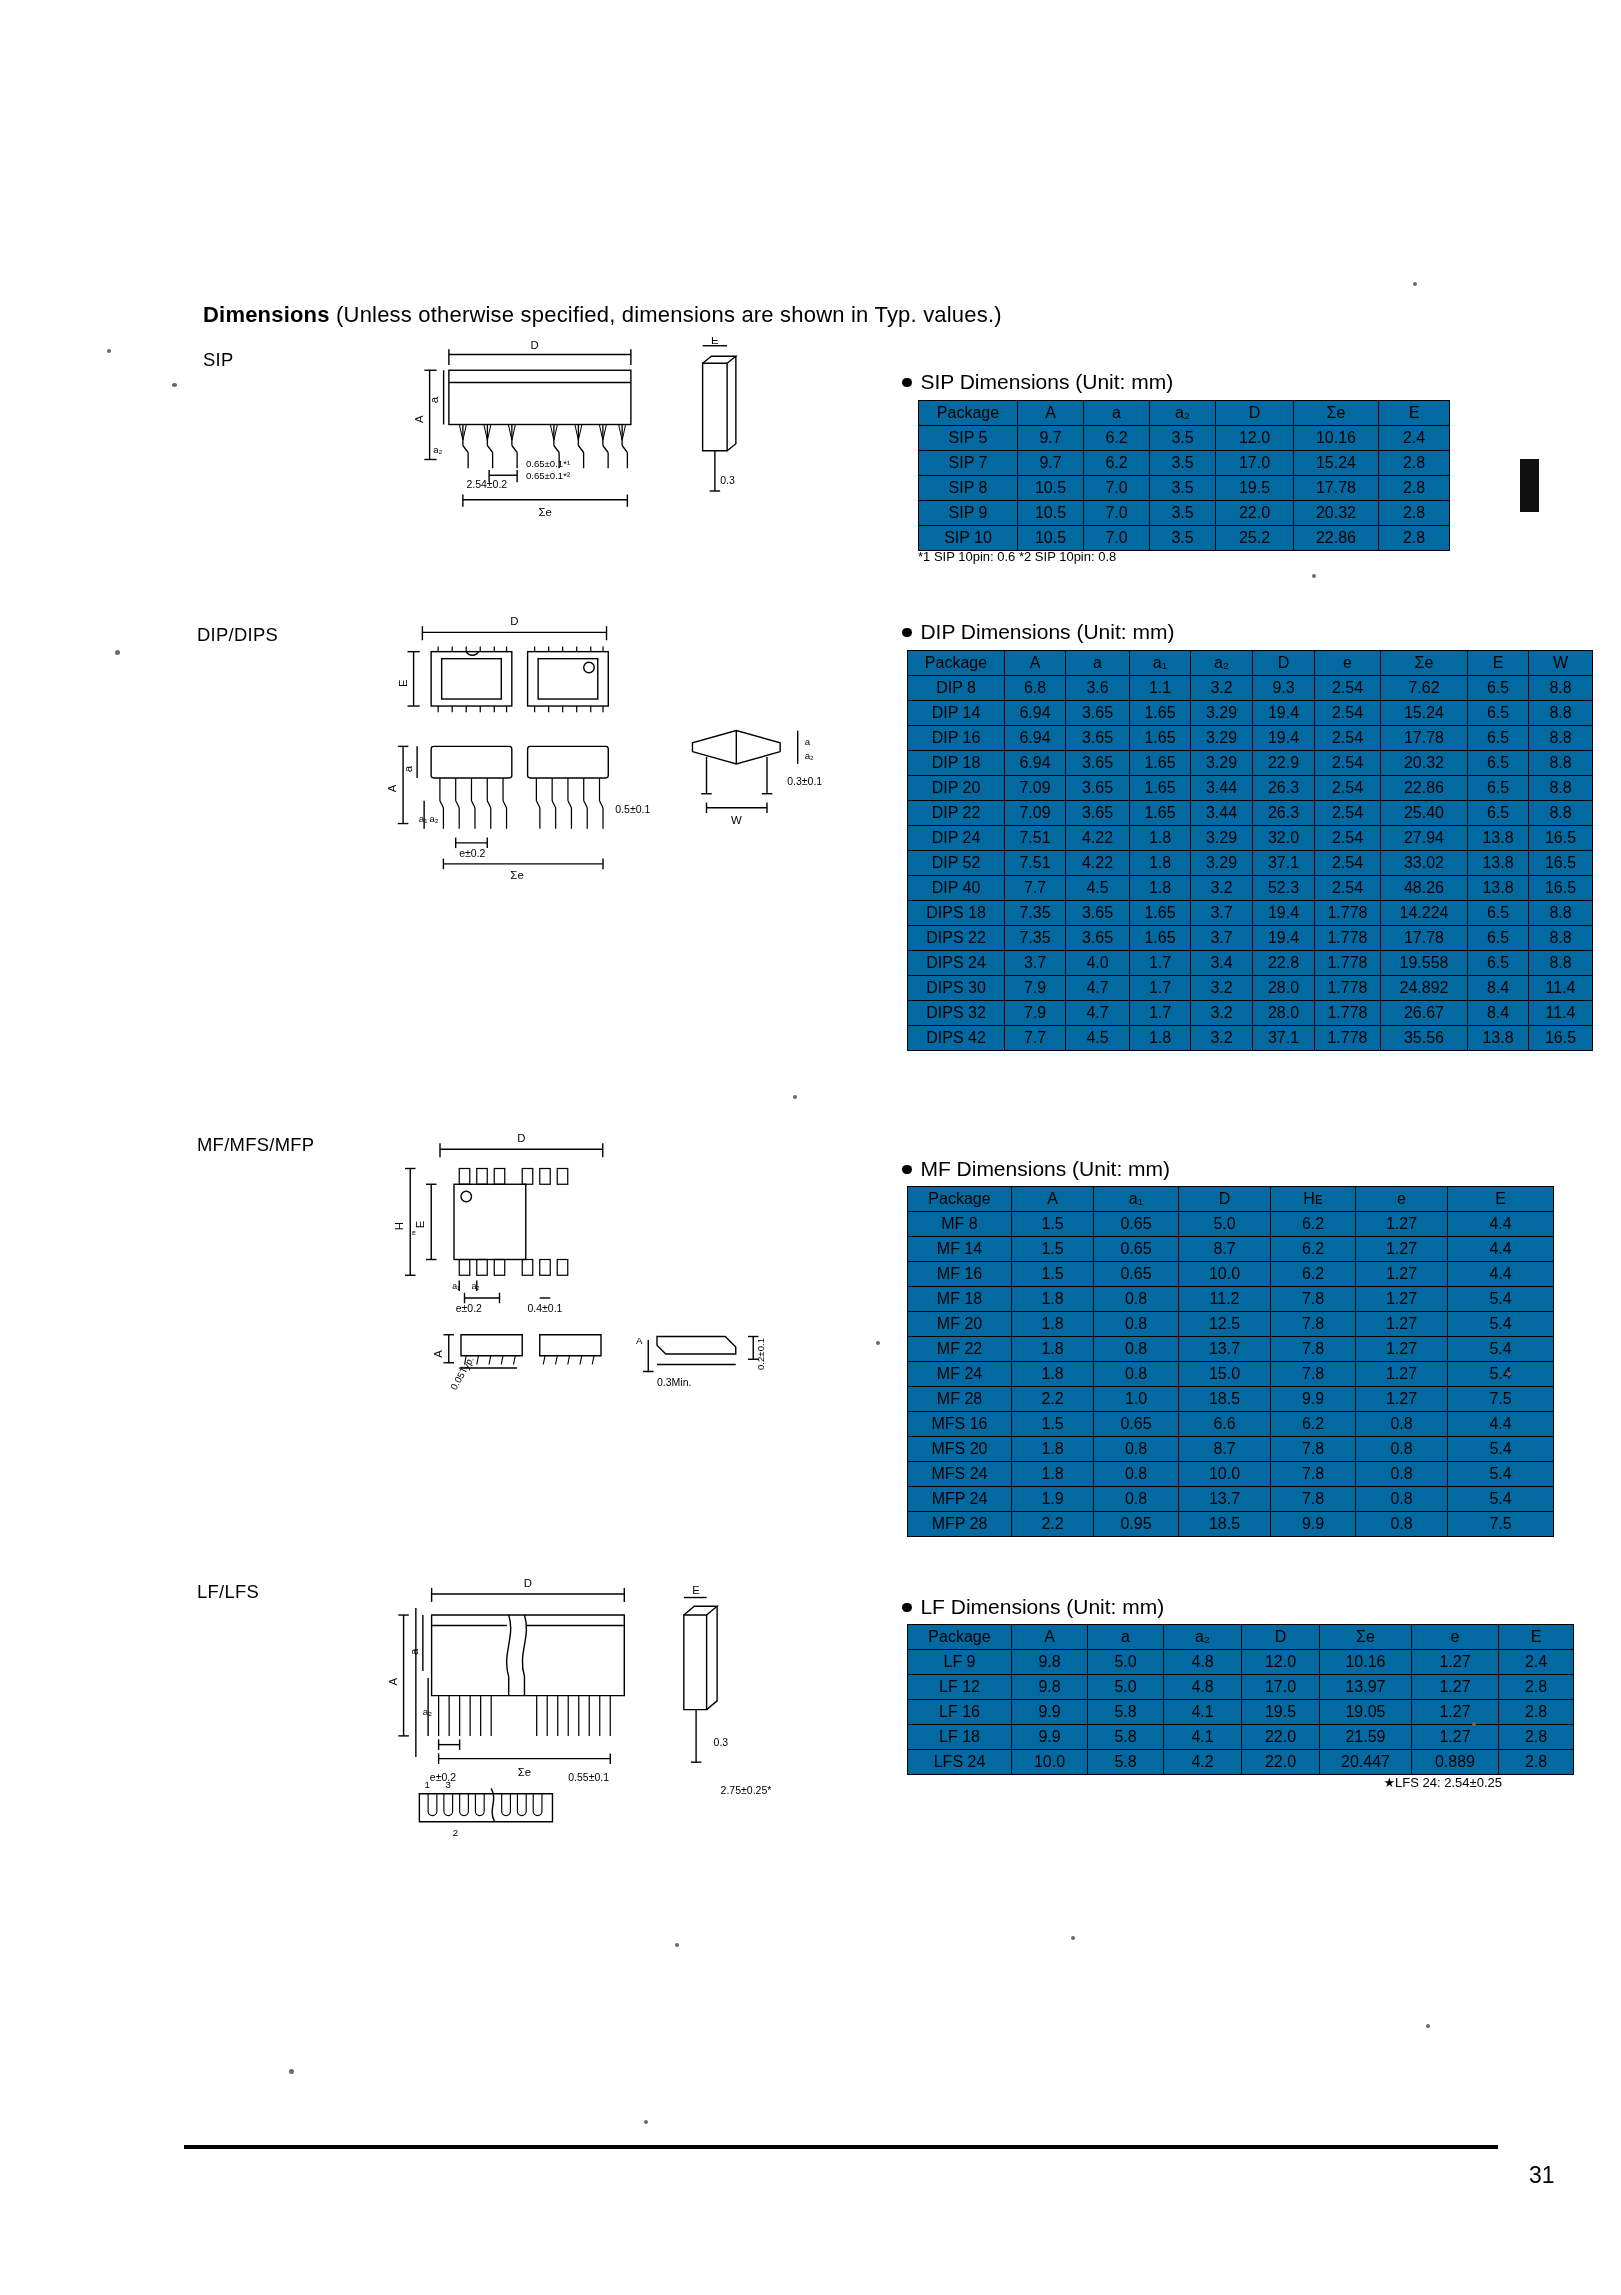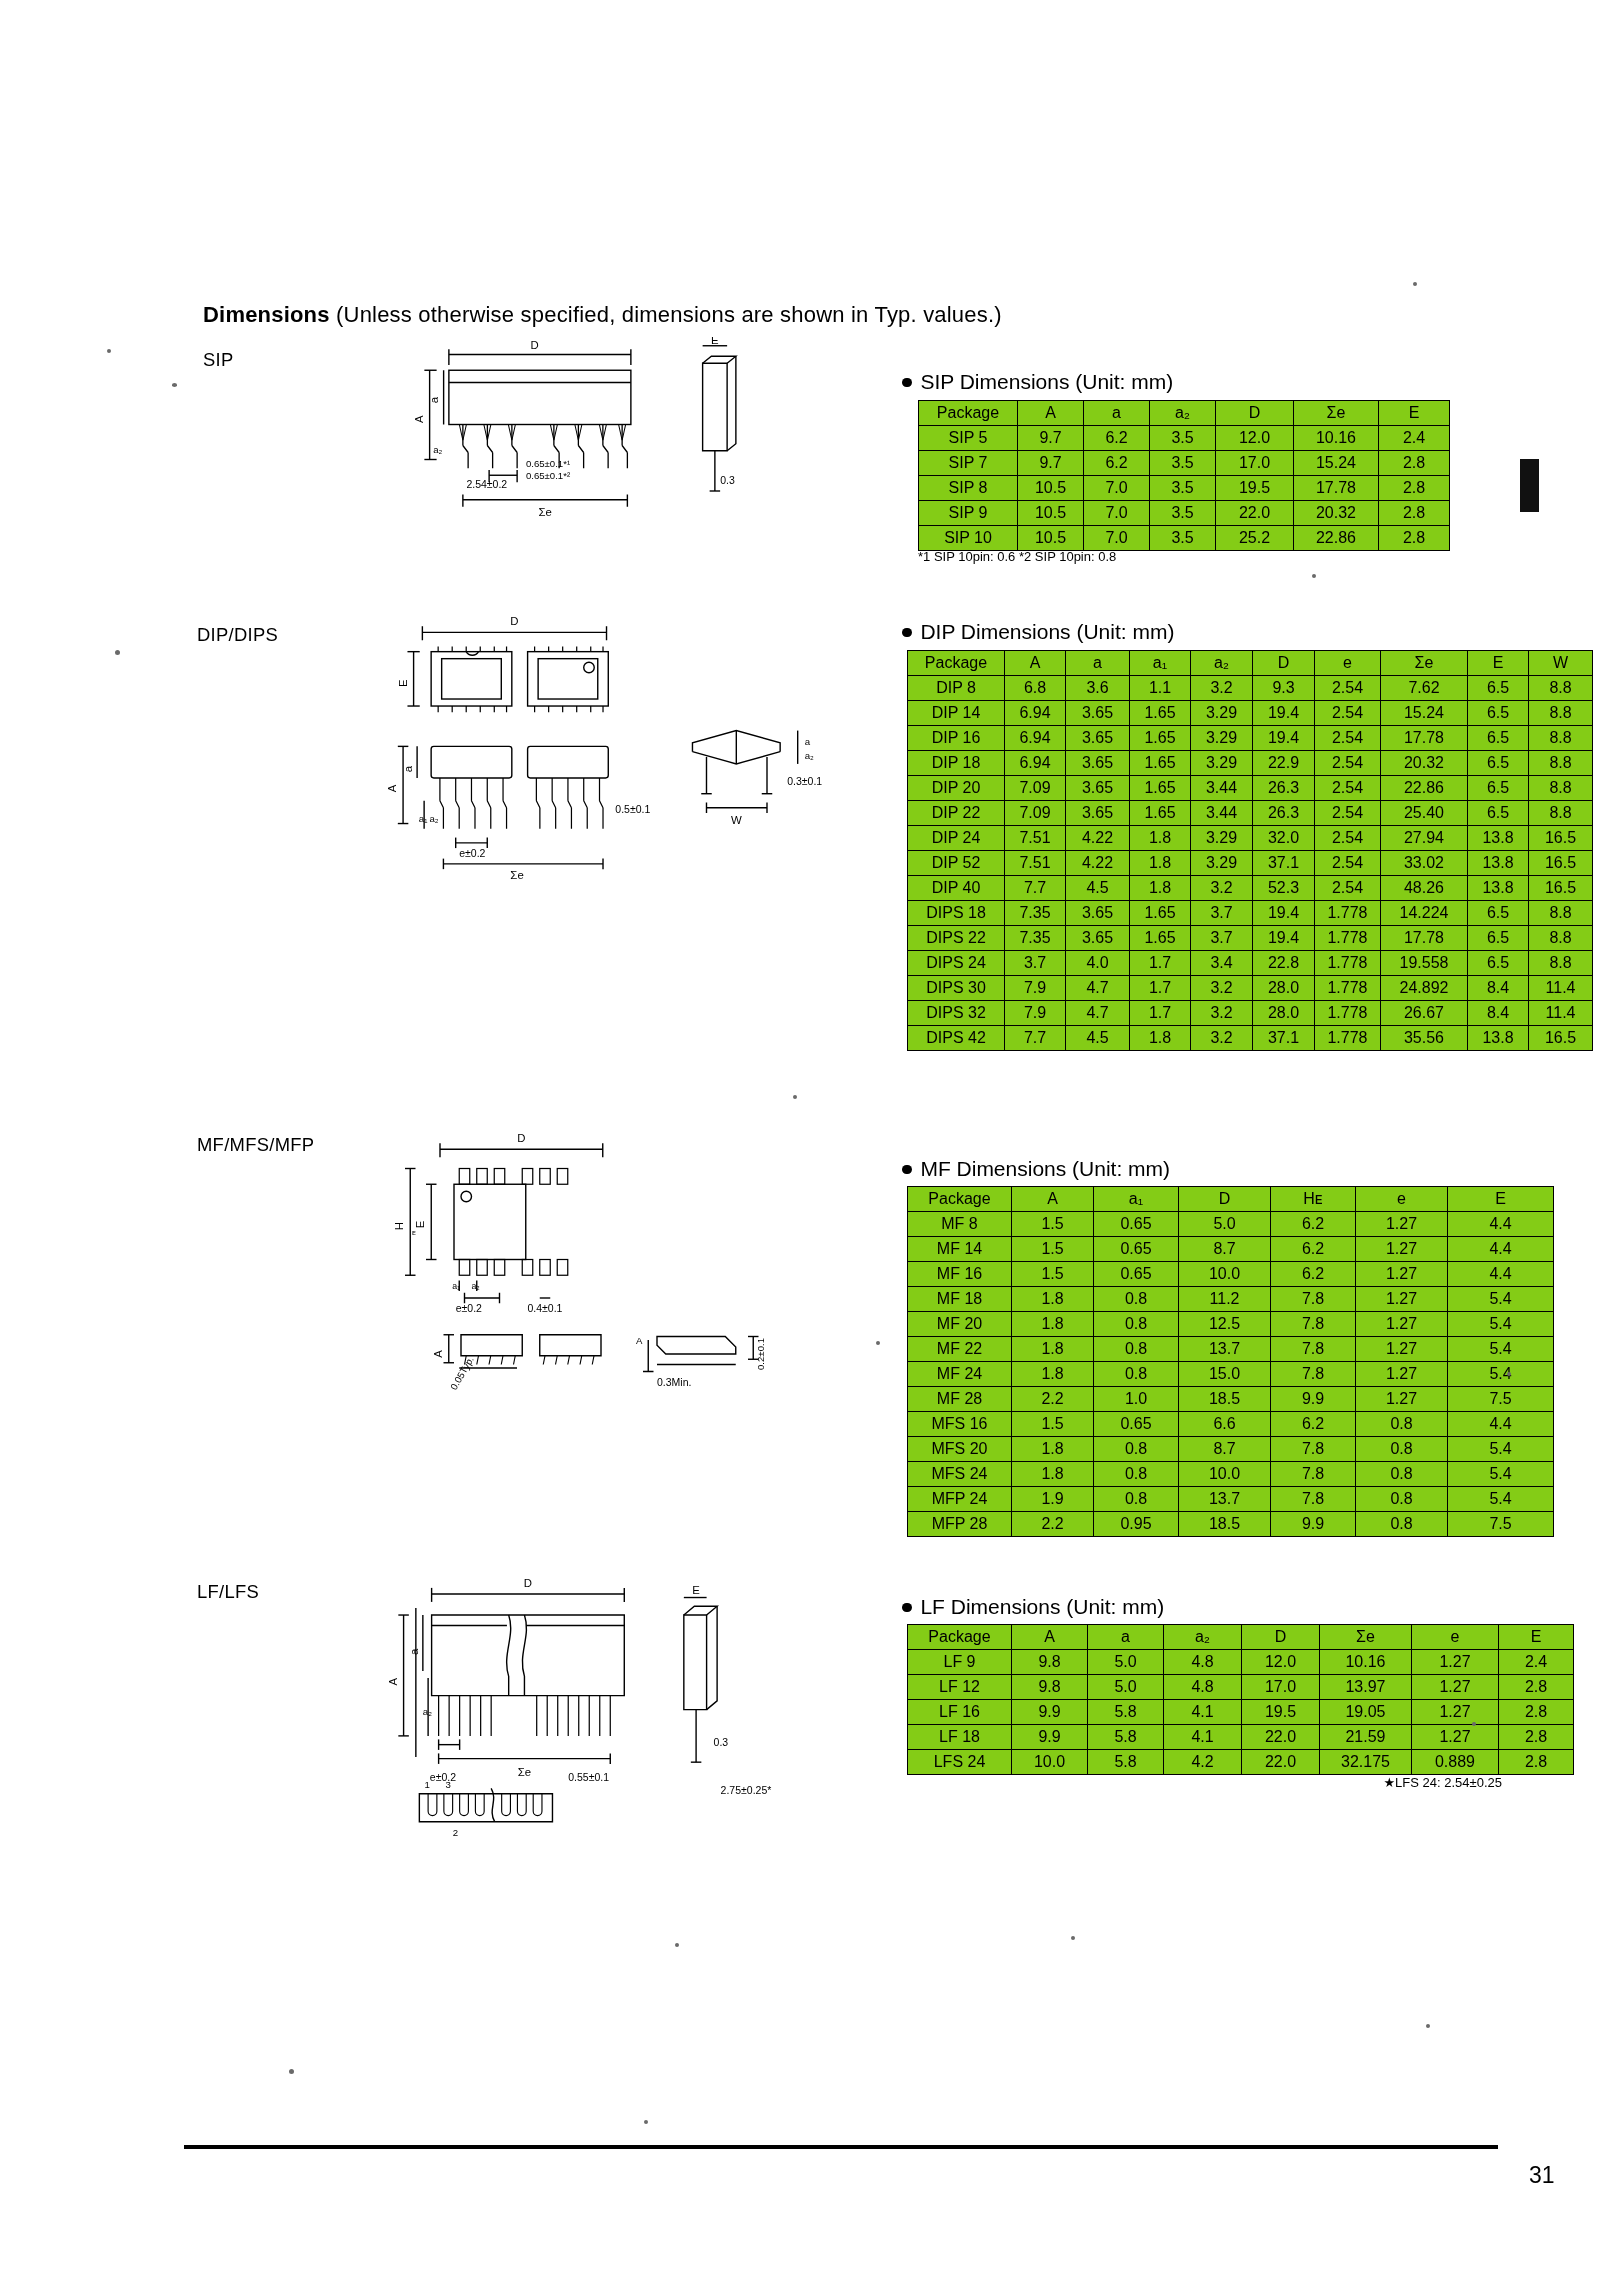--- a/index.html
+++ b/index.html
@@ -63,21 +63,21 @@
     background: #000;
     margin-right: 8.8px;
     vertical-align: 1.8px;
   }
 
   
   table.dim {
     position: absolute;
     border-collapse: collapse;
     font-size: 16px;
-    background: #84cc16;
+    background: #0369a1;
   }
   table.dim th, table.dim td {
     border: 1.1px solid #000;
     text-align: center;
     padding: 0;
     height: 24px;
     line-height: 24px;
     font-weight: normal;
     white-space: nowrap;
   }
@@ -898,21 +898,21 @@
           <td>21.59</td>
           <td>1.27</td>
           <td>2.8</td>
         </tr>
         <tr>
           <td class="pkg">LFS 24</td>
           <td>10.0</td>
           <td>5.8</td>
           <td>4.2</td>
           <td>22.0</td>
-          <td>32.175</td>
+          <td>20.447</td>
           <td>0.889</td>
           <td>2.8</td>
         </tr>
       </tbody>
   </table>
   <div class="tbl-note right" style="left:1222px; top:1775px; width:280px;">★LFS 24: 2.54±0.25</div>
 
   <div class="black-tab" style="left:1520px; top:459px; width:19px; height:53px;"></div>
   <div class="speck" style="left:107px; top:349px; width:4.4px; height:4.4px;"></div>
   <div class="speck" style="left:172px; top:383px; width:5.3px; height:3.5px;"></div>

